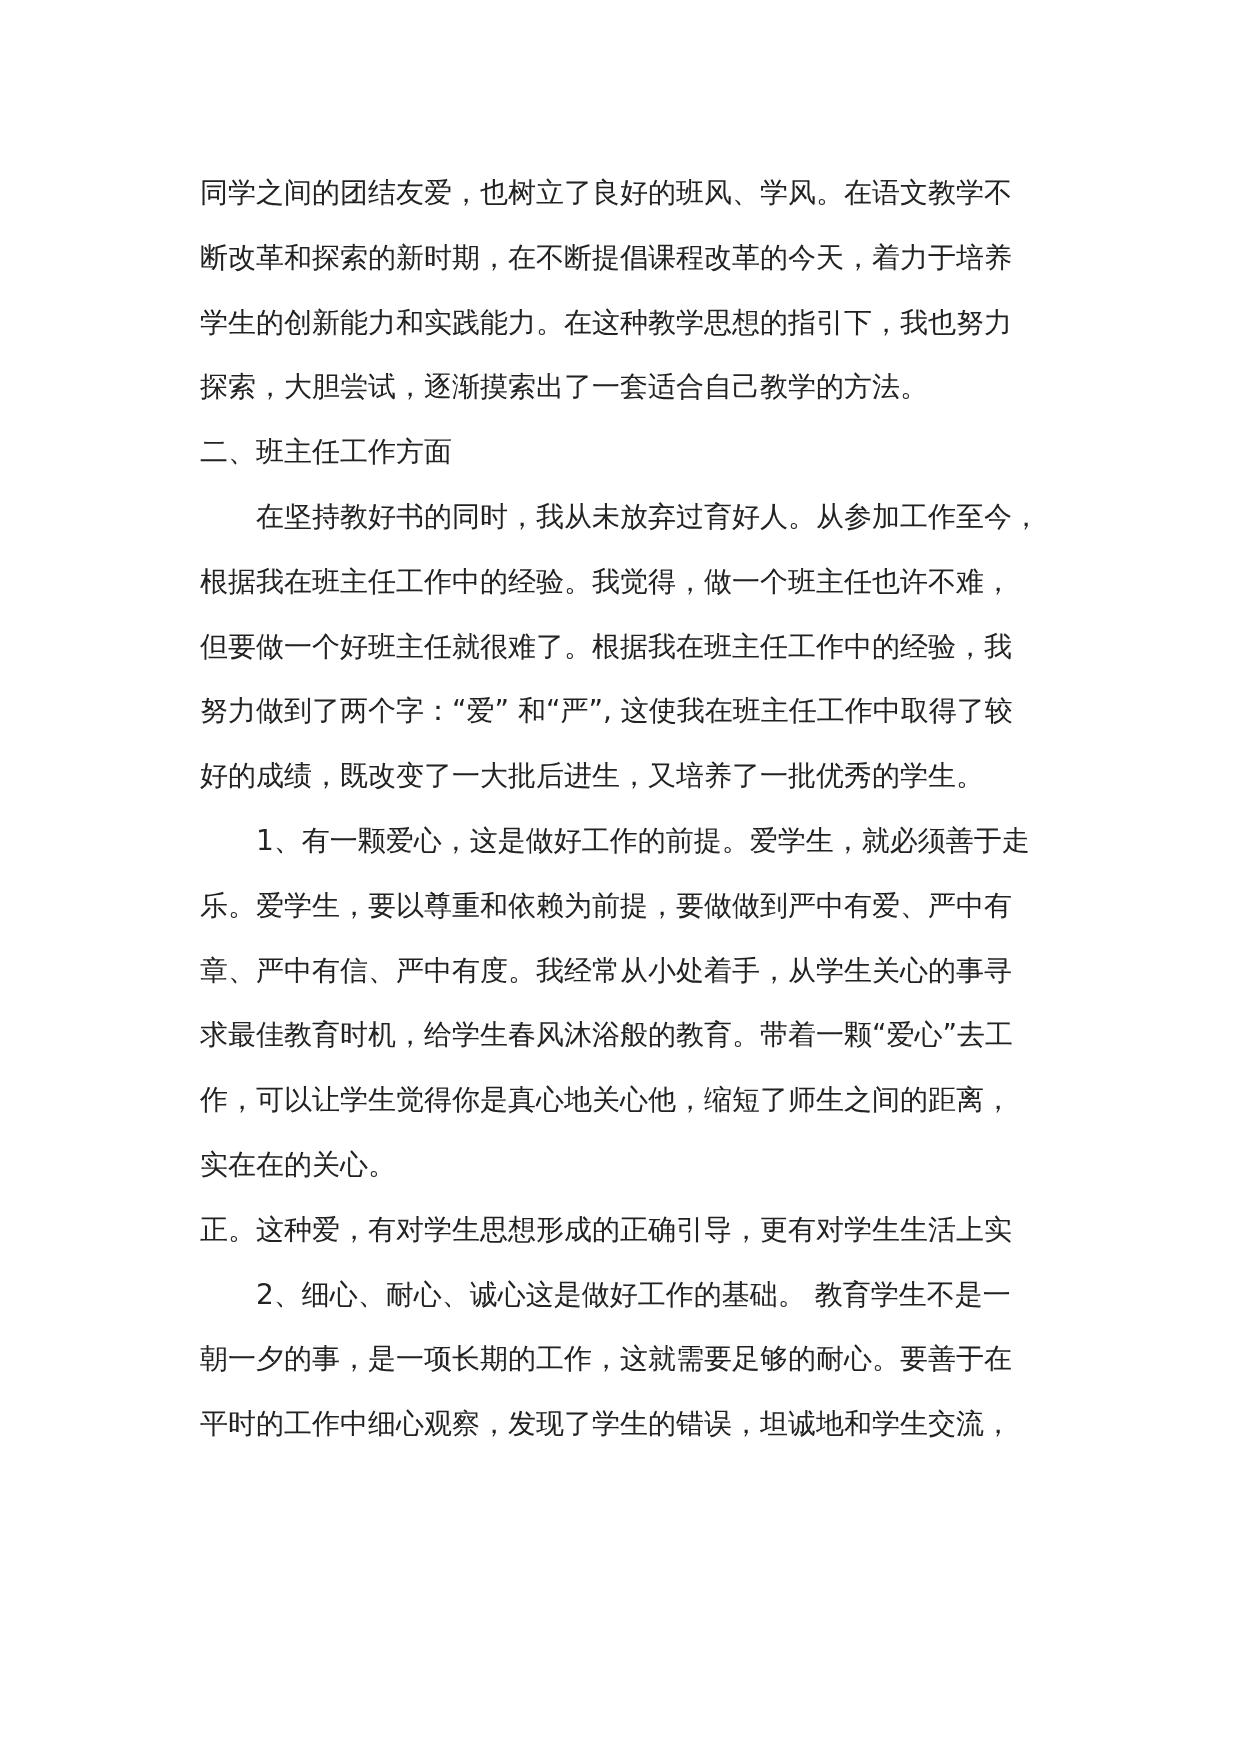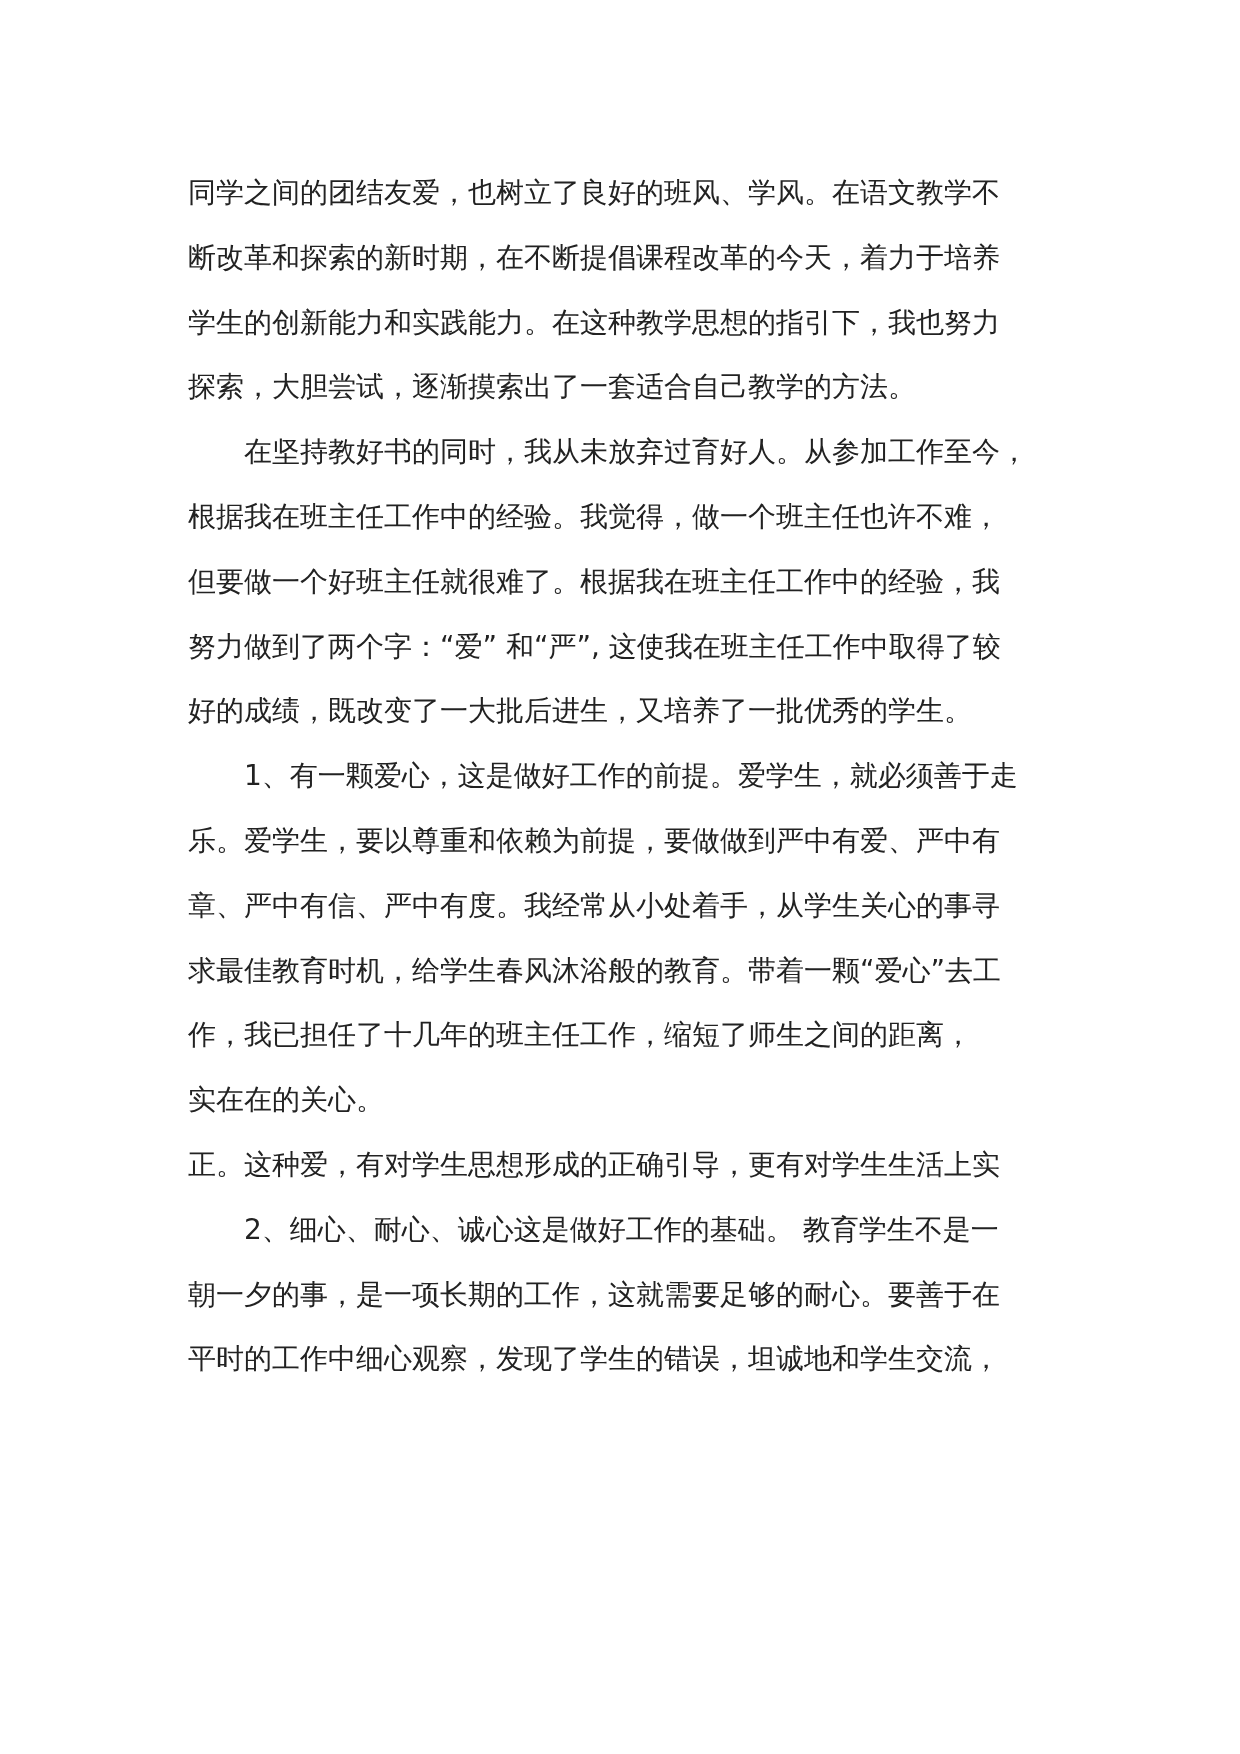--- a/index.html
+++ b/index.html
@@ -1,19 +1,19 @@
 <!DOCTYPE html>
 <html><head>
 <meta charset="utf-8">
 <style>
   html, body { margin: 0; padding: 0; background: #ffffff; }
   body { width: 1240px; height: 1754px; position: relative; overflow: hidden; }
   .page {
     position: absolute;
-    left: 188px;
+    left: 200px;
     top: 161px;
     width: 900px;
     color: #222222;
     font-family: "DejaVu Sans", "Liberation Sans", sans-serif;
     font-size: 28px;
     line-height: 64.8px;
   }
   .line {
     display: block;
     white-space: nowrap;
@@ -23,28 +23,29 @@
   .heading { }
 </style>
 </head>
 <body>
 
 <div class="page">
   <span class="line">同学之间的团结友爱，也树立了良好的班风、学风。在语文教学不</span>
   <span class="line">断改革和探索的新时期，在不断提倡课程改革的今天，着力于培养</span>
   <span class="line">学生的创新能力和实践能力。在这种教学思想的指引下，我也努力</span>
   <span class="line">探索，大胆尝试，逐渐摸索出了一套适合自己教学的方法。</span>
+  <span class="line heading">二、班主任工作方面</span>
   <span class="line indent">在坚持教好书的同时，我从未放弃过育好人。从参加工作至今，</span>
   <span class="line">根据我在班主任工作中的经验。我觉得，做一个班主任也许不难，</span>
   <span class="line">但要做一个好班主任就很难了。根据我在班主任工作中的经验，我</span>
   <span class="line">努力做到了两个字：“爱” 和“严”, 这使我在班主任工作中取得了较</span>
   <span class="line">好的成绩，既改变了一大批后进生，又培养了一批优秀的学生。</span>
   <span class="line indent">1、有一颗爱心，这是做好工作的前提。爱学生，就必须善于走</span>
   <span class="line">乐。爱学生，要以尊重和依赖为前提，要做做到严中有爱、严中有</span>
   <span class="line">章、严中有信、严中有度。我经常从小处着手，从学生关心的事寻</span>
   <span class="line">求最佳教育时机，给学生春风沐浴般的教育。带着一颗“爱心”去工</span>
-  <span class="line">作，我已担任了十几年的班主任工作，缩短了师生之间的距离，</span>
+  <span class="line">作，可以让学生觉得你是真心地关心他，缩短了师生之间的距离，</span>
   <span class="line">实在在的关心。</span>
   <span class="line">正。这种爱，有对学生思想形成的正确引导，更有对学生生活上实</span>
   <span class="line indent">2、细心、耐心、诚心这是做好工作的基础。 教育学生不是一</span>
   <span class="line">朝一夕的事，是一项长期的工作，这就需要足够的耐心。要善于在</span>
   <span class="line">平时的工作中细心观察，发现了学生的错误，坦诚地和学生交流，</span>
 </div>
 
 </body></html>

